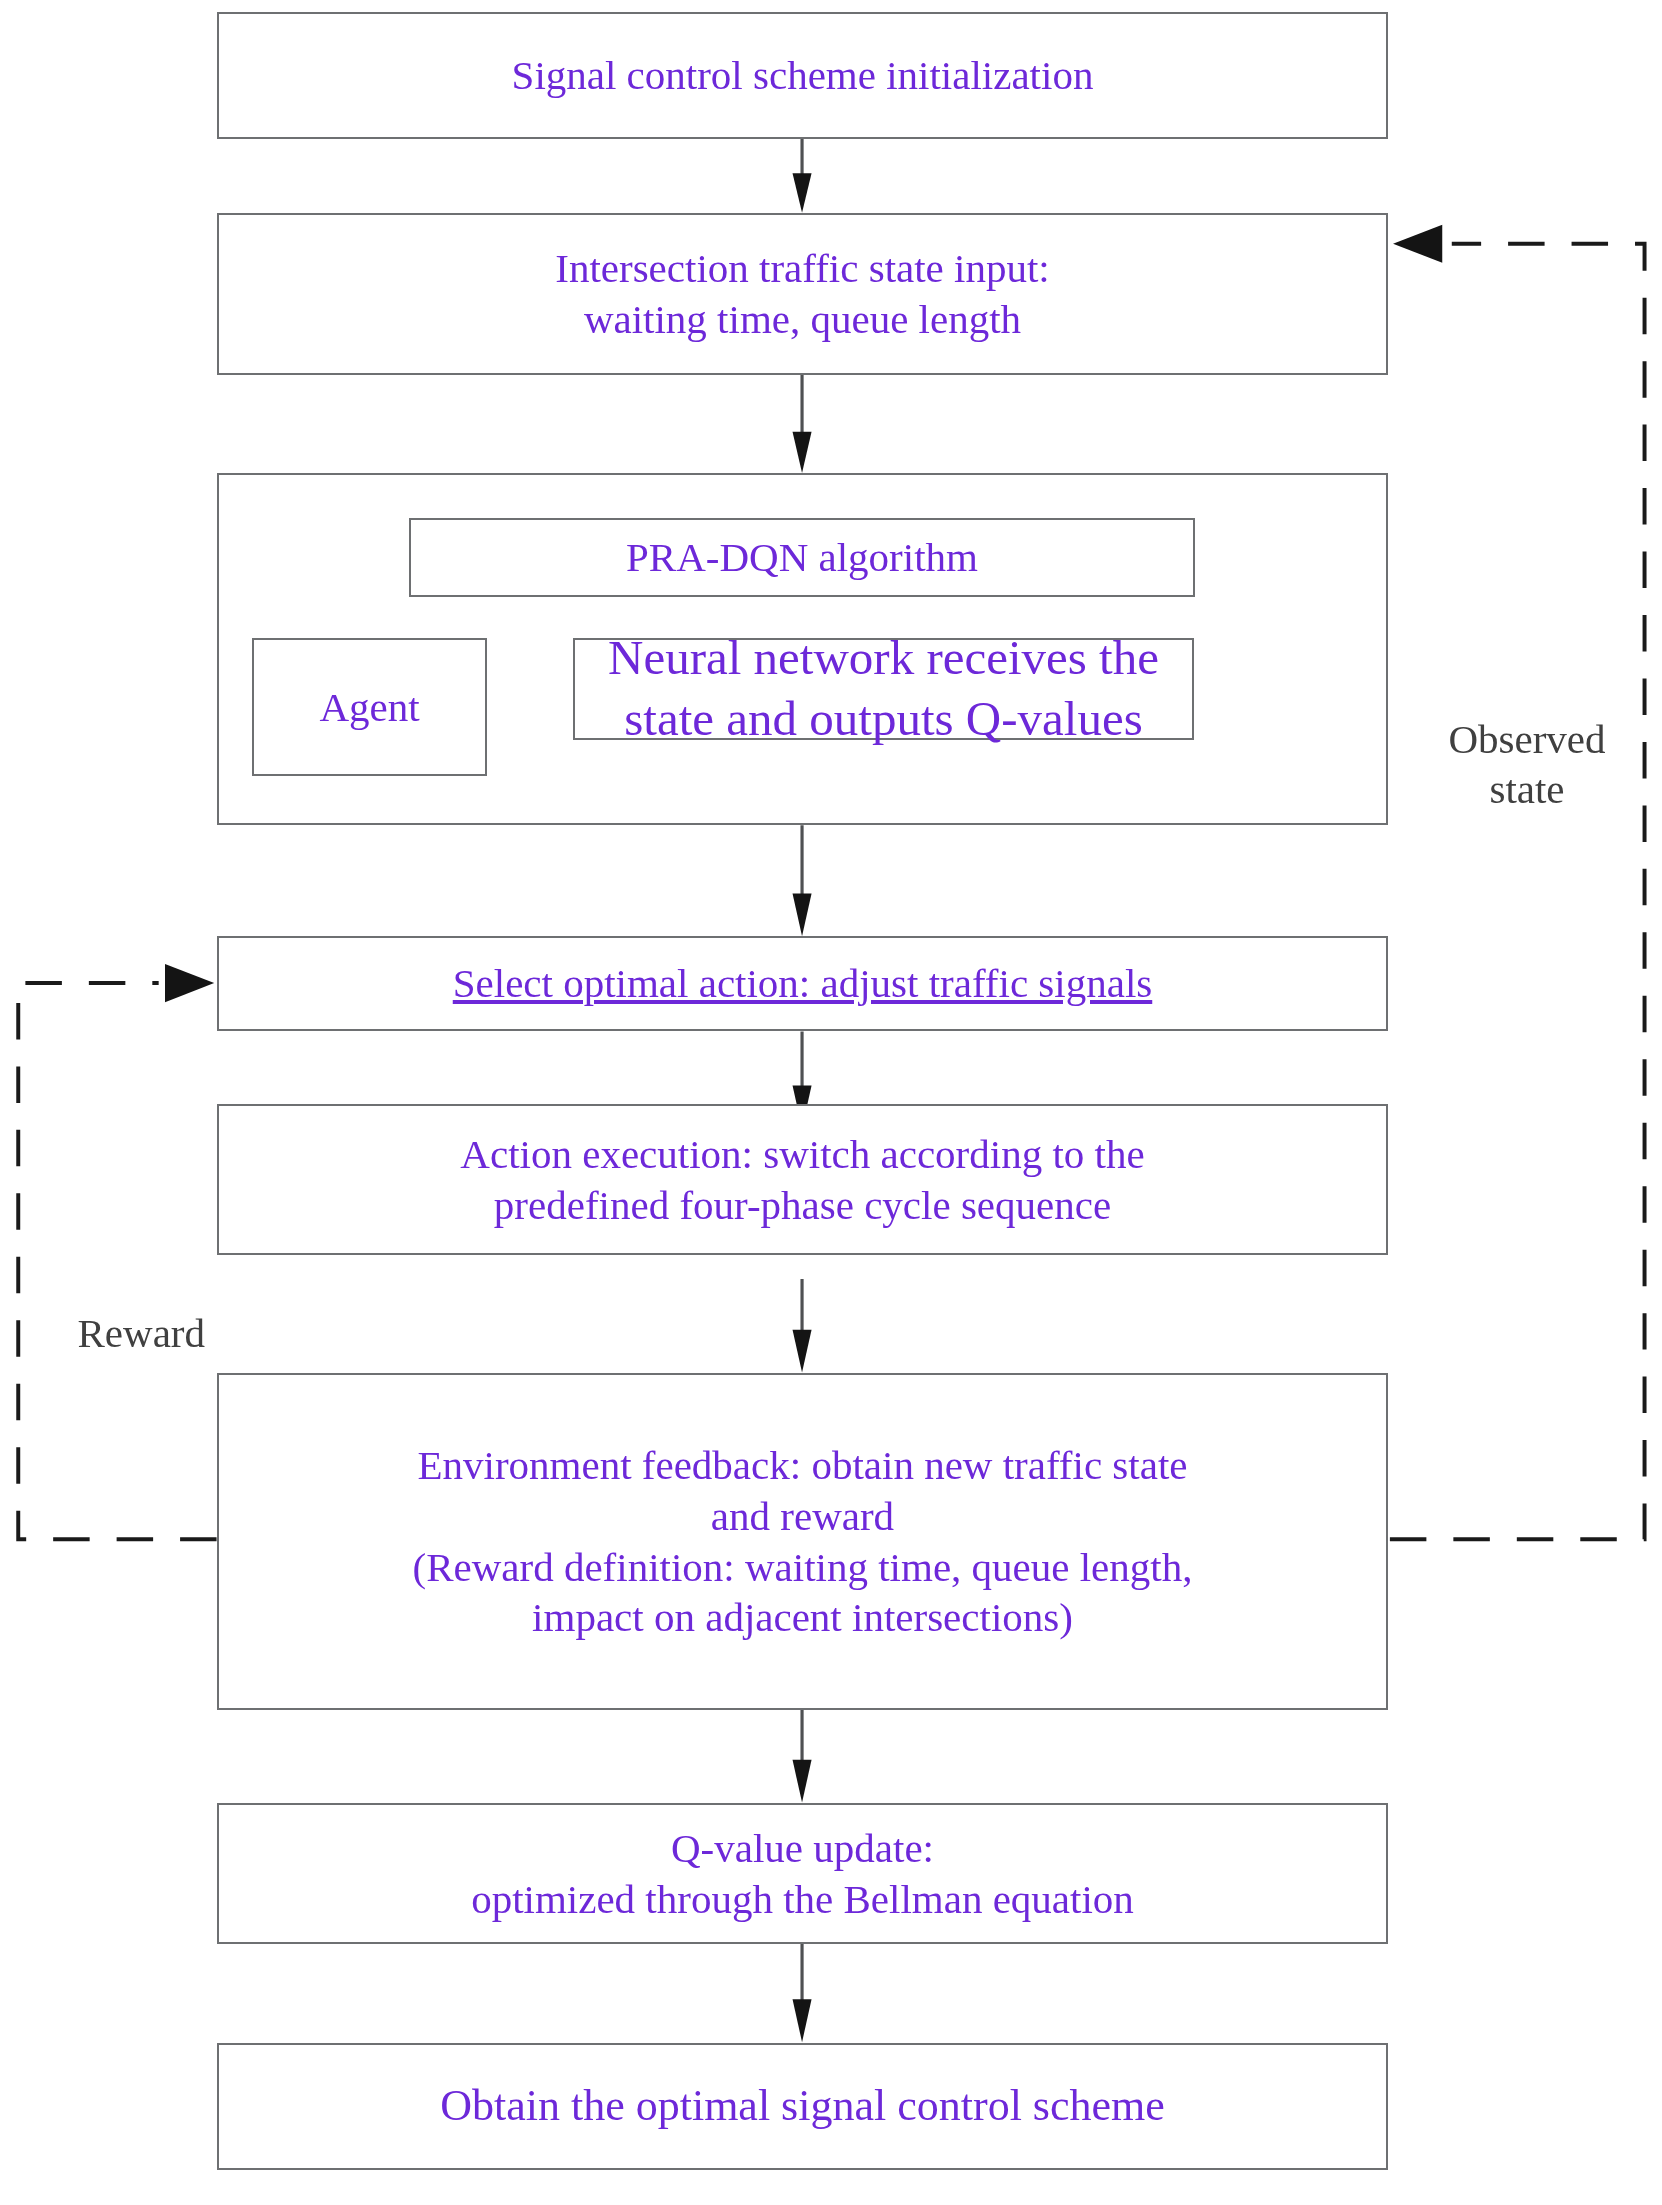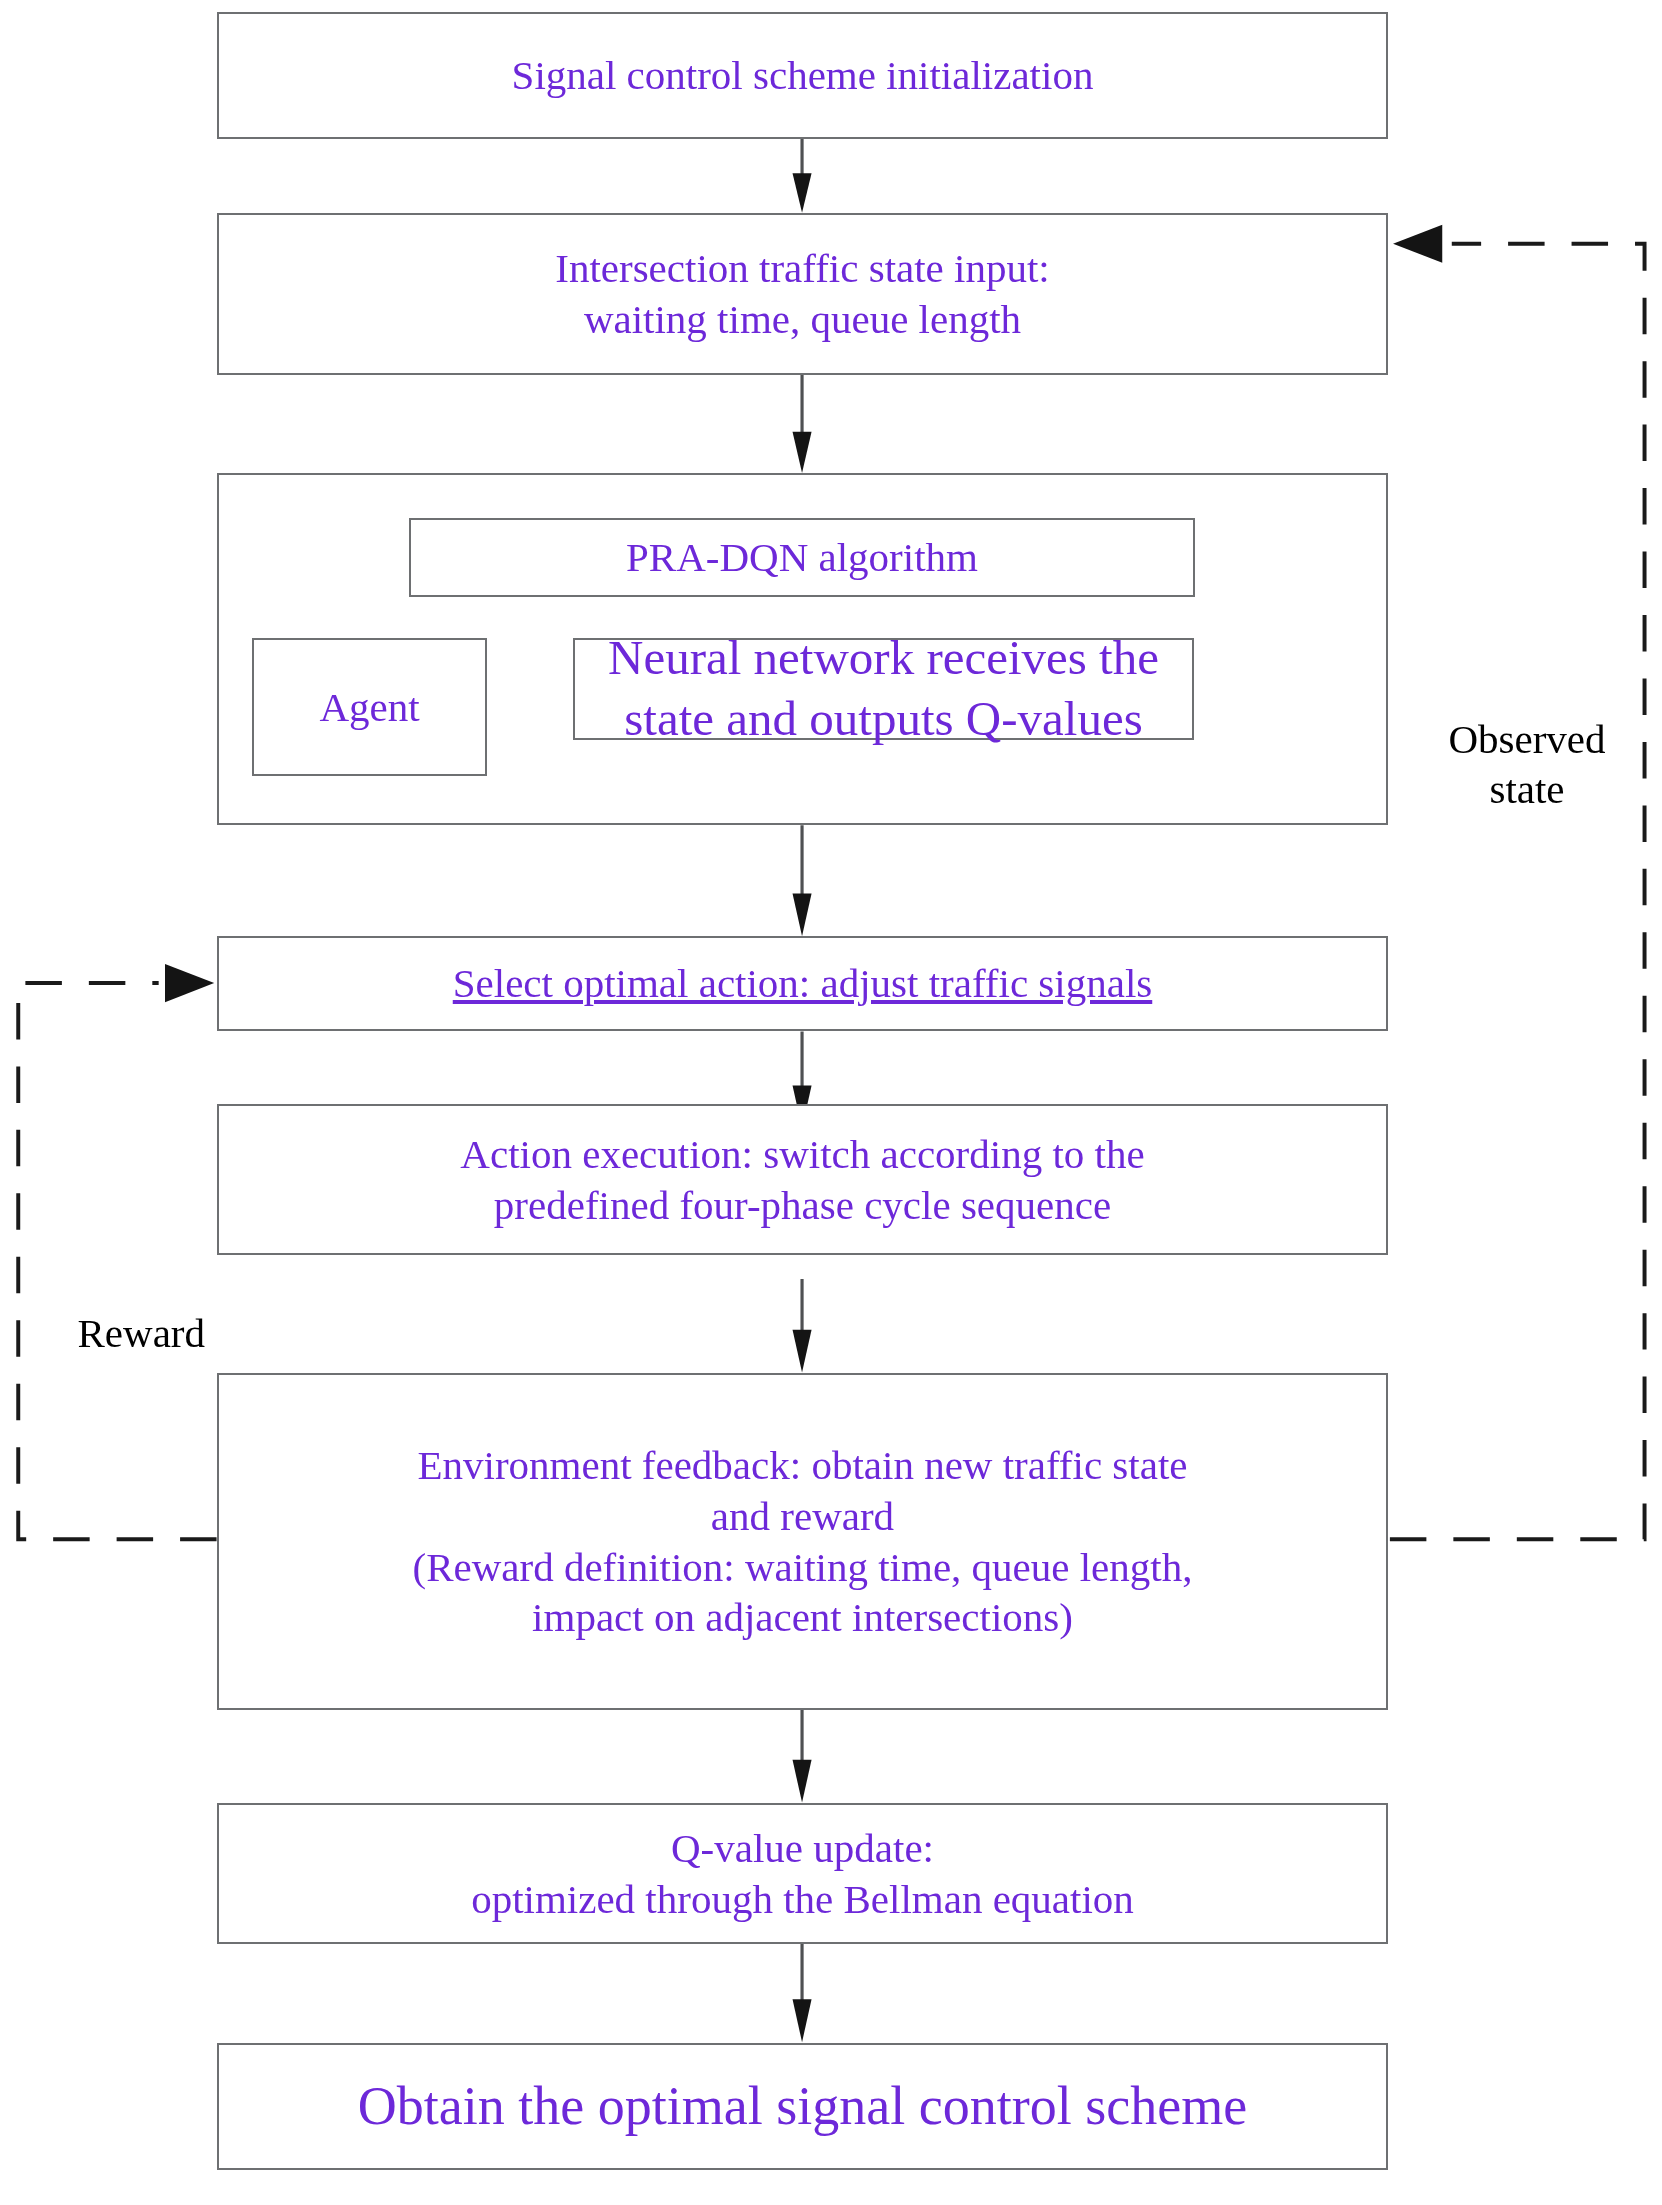--- a/index.html
+++ b/index.html
@@ -39,21 +39,21 @@
   }
   .container-node {
     position: absolute;
     box-sizing: border-box;
     border: 2.4px solid #6e7072;
     background: #ffffff;
   }
   .free-label {
     position: absolute;
     text-align: center;
-    color: #000000;
+    color: #404040;
     line-height: 1.22;
     white-space: pre-line;
   }
   svg.overlay {
     position: absolute;
     left: 0;
     top: 0;
     width: 1662px;
     height: 2205px;
     pointer-events: none;
@@ -169,21 +169,21 @@
 and reward
 (Reward definition: waiting time, queue length,
 impact on adjacent intersections)</span>
   </div>
 
   <div class="node" style="left:217px; top:1803px; width:1171px; height:141px; font-size:41px;">
     <span class="txt">Q-value update:
 optimized through the Bellman equation</span>
   </div>
 
-  <div class="node" style="left:217px; top:2043px; width:1171px; height:127px; font-size:54px;">
+  <div class="node" style="left:217px; top:2043px; width:1171px; height:127px; font-size:44px;">
     <span class="txt">Obtain the optimal signal control scheme</span>
   </div>
 
   <div class="free-label" style="left:1420px; top:714px; width:214px; font-size:41px;">Observed
 state</div>
 
   <div class="free-label" style="left:22px; top:1308px; width:183px; font-size:41px; text-align:right;">Reward</div>
 
 </div>
 

